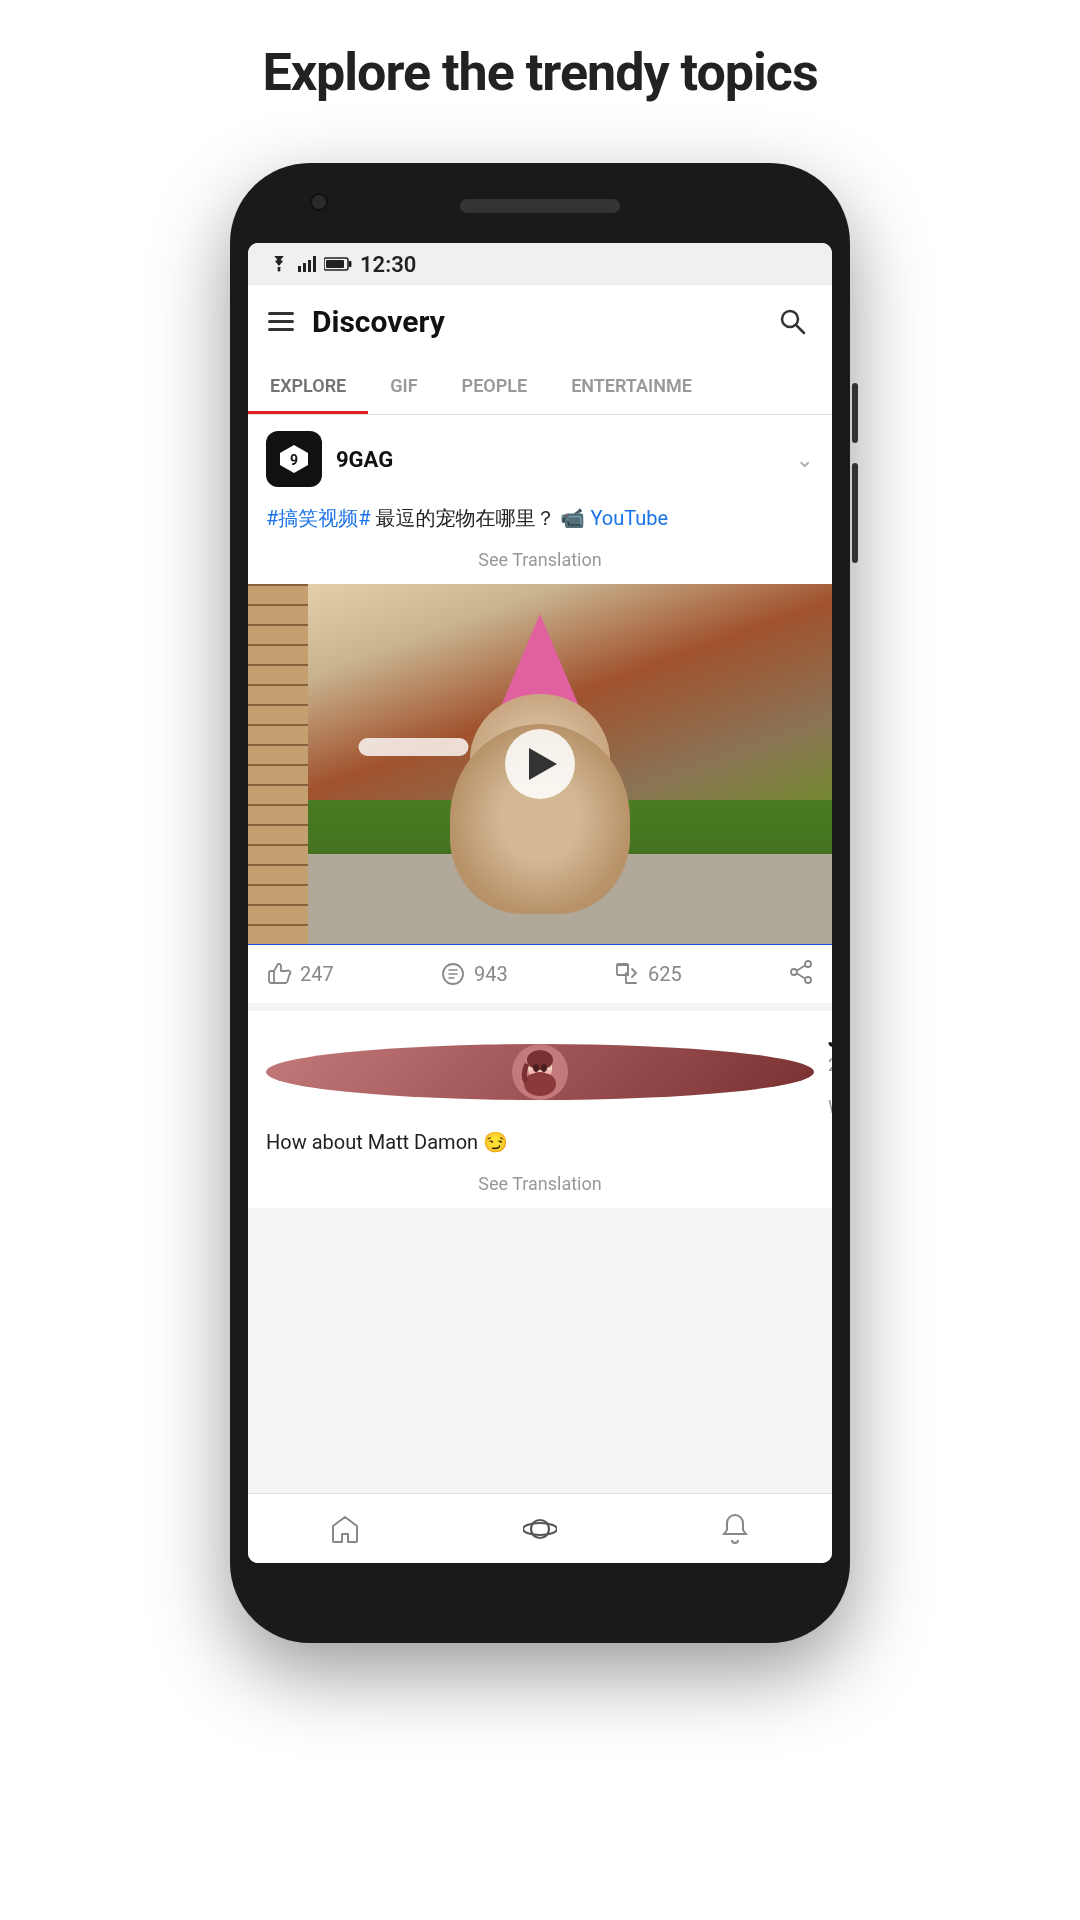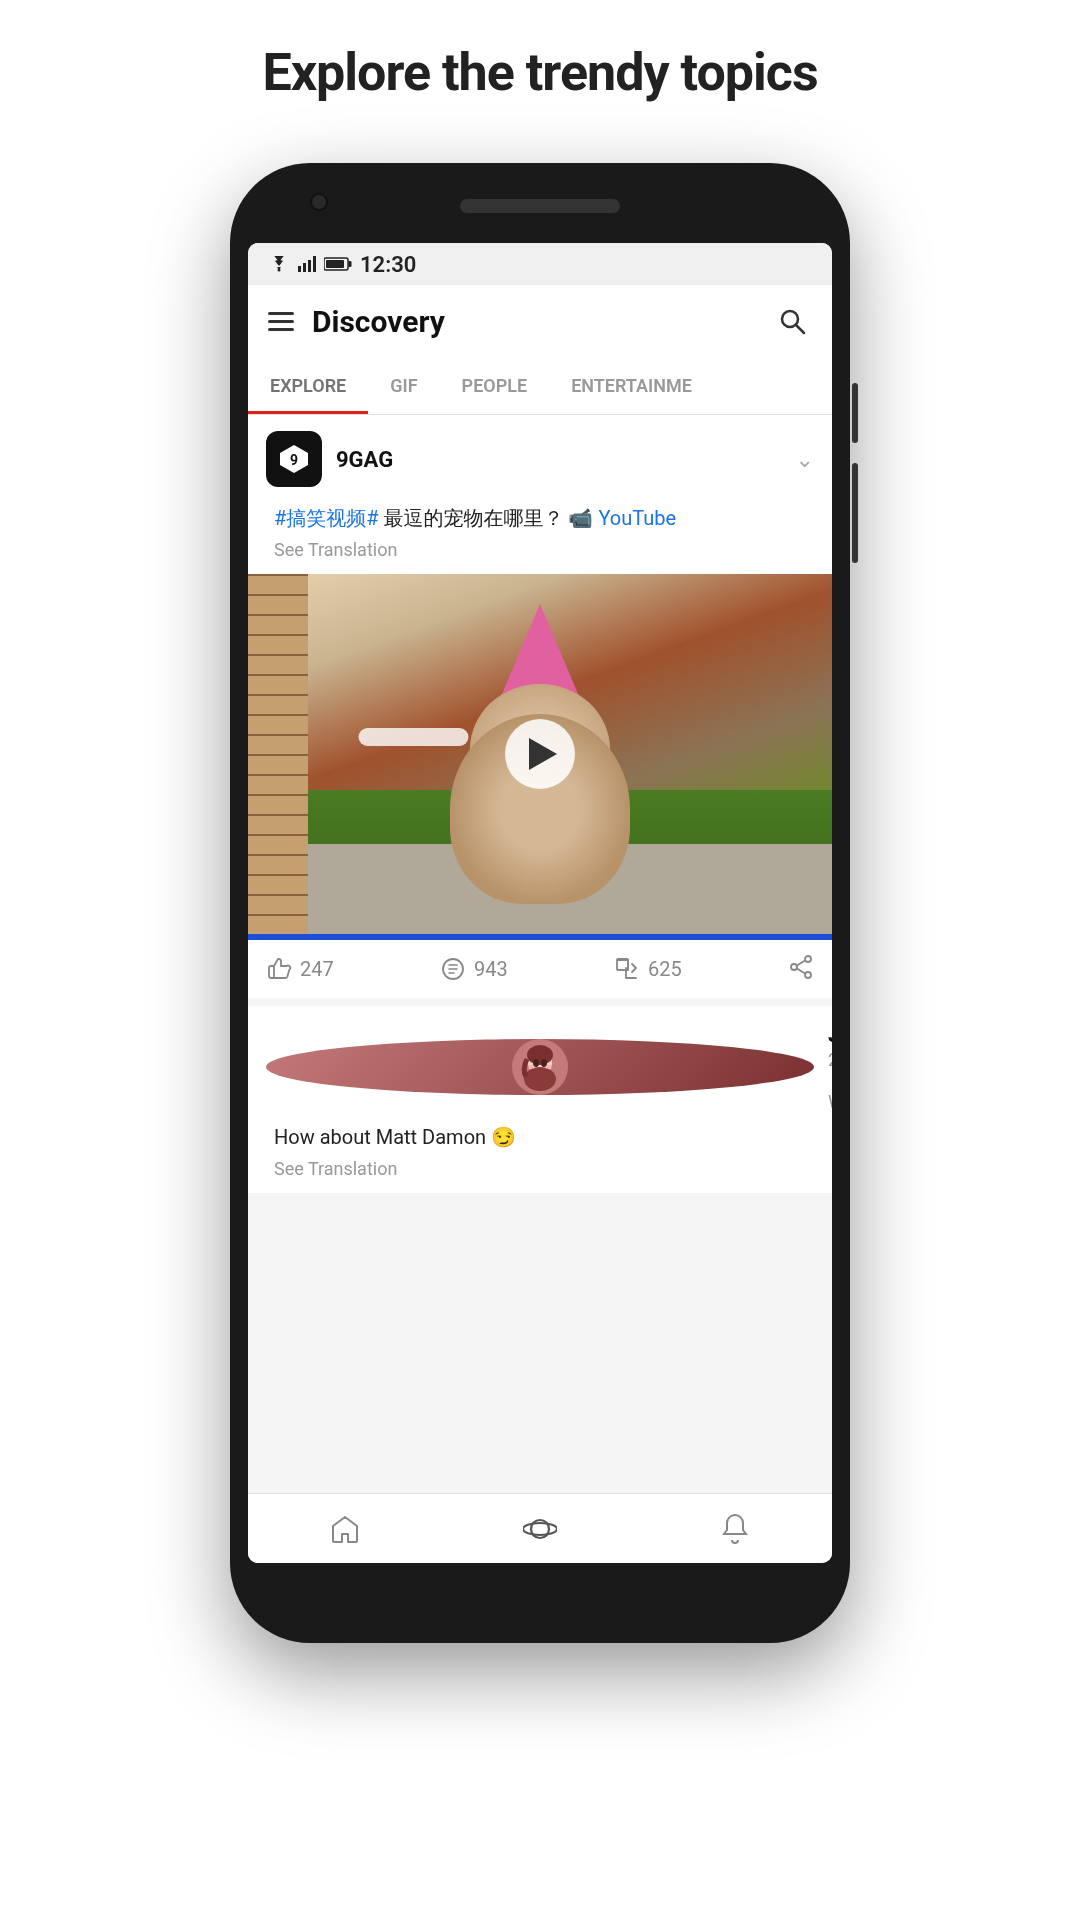--- a/index.html
+++ b/index.html
@@ -229,33 +229,34 @@
       font-size: 18px;
       color: #999;
       margin-top: 2px;
     }
     .chevron-down {
       color: #aaa;
       font-size: 22px;
     }
 
     .post-content {
-      padding: 0 26px 14px;
+      padding: 0 18px 14px;
     }
     .post-text {
       font-size: 20px;
       color: #222;
       line-height: 1.5;
     }
     .hashtag { color: #1a73e8; }
     .youtube-link { color: #1a73e8; }
     .see-translation {
       color: #999;
       font-size: 18px;
-      margin-top: 6px;
+      margin-top: 16px;
+      text-align: center;
     }
 
     
     .video-thumb {
       position: relative;
       width: 100%;
       height: 360px;
       background: linear-gradient(160deg, #e8d5b0 0%, #c9b490 20%, #a0522d 40%, #8b7355 60%, #6b8e23 80%, #4a7c23 100%);
       overflow: hidden;
       cursor: pointer;
@@ -342,21 +343,21 @@
       border-bottom: 16px solid transparent;
       border-left: 28px solid #333;
       margin-left: 5px;
     }
 
     
     .action-bar {
       display: flex;
       align-items: center;
       padding: 14px 18px;
-      border-top: 6px solid #1d4ed8;
+      border-top: 1px solid #1d4ed8;
       gap: 0;
     }
     .action-item {
       display: flex;
       align-items: center;
       gap: 8px;
       flex: 1;
       cursor: pointer;
     }
     .action-count {

